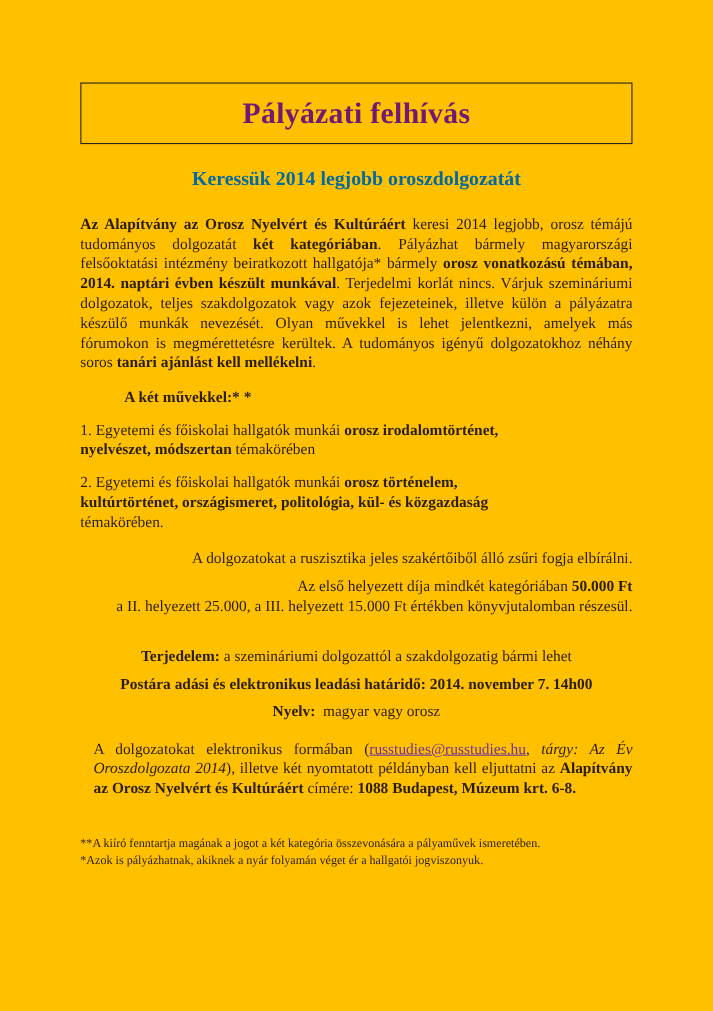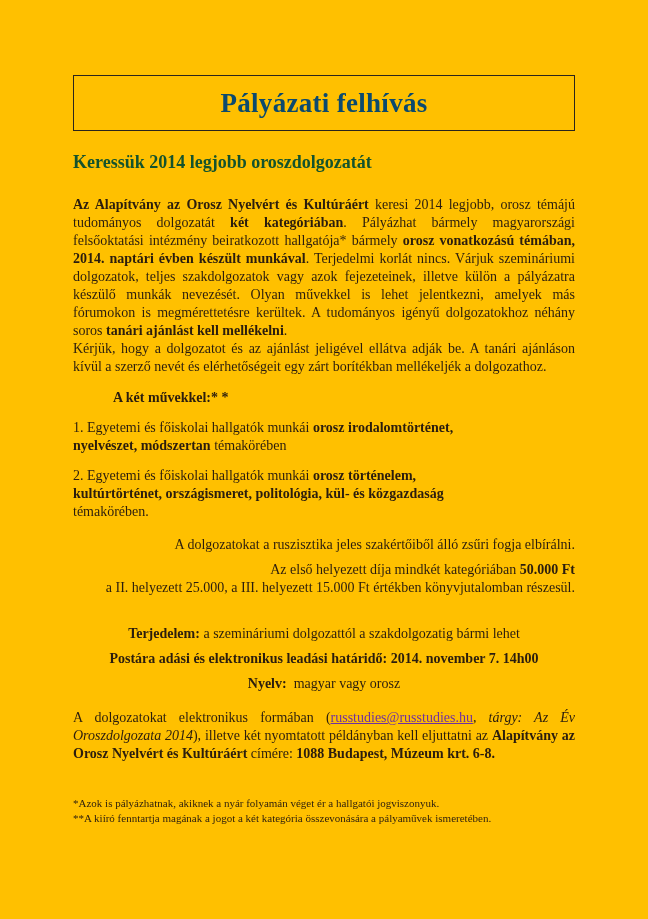--- a/index.html
+++ b/index.html
@@ -20,44 +20,44 @@
     left: 73px; top: 75px;
     width: 502px;
   }
   .title-box {
     border: 1px solid #2a241c;
     height: 54px;
     display: flex; align-items: center; justify-content: center;
   }
   .title {
     font-size: 27px; font-weight: bold;
-    color: #0c4a6e;
+    color: #701a75;
     letter-spacing: 0.3px;
   }
   .subtitle {
     margin-top: 21px;
-    text-align: left;
+    text-align: center;
     font-size: 18px; font-weight: bold;
-    color: #14532d;
+    color: #0369a1;
   }
   .body-text { font-size: 14px; line-height: 18px; }
   .just { text-align: justify; }
   .center { text-align: right; }
   .bold { font-weight: bold; }
   .italic { font-style: italic; }
   p { margin: 0; }
   .intro { margin-top: 23px; }
   .cat-heading { margin-top: 13px; margin-left: 40px; font-weight: bold; }
   .cat-item { margin-top: 12px; width: 420px; }
   .jury-line { margin-top: 15px; }
   .prize-line1 { margin-top: 7px; }
   .details { margin-top: 28px; }
   .details .detail-line { margin-bottom: 7px; text-align: center; }
   .pre { white-space: pre-wrap; }
-  .submission { margin-top: 16px; }
+  .submission { margin-top: 16px; margin-left: 12px; }
   .email-link {
     color: #7030A0;
     text-decoration: underline;
     cursor: pointer;
   }
   .footnotes {
     margin-top: 33px;
     font-size: 11px; line-height: 15px;
   }
 </style>
@@ -68,21 +68,20 @@
   <div class="content">
 
     <div class="title-box">
       <span class="title">Pályázati felhívás</span>
     </div>
 
     <div class="subtitle">Keressük 2014 legjobb oroszdolgozatát</div>
 
     <p class="body-text just intro"><span class="bold">Az Alapítvány az Orosz Nyelvért és Kultúráért</span><span> keresi 2014 legjobb, orosz témájú tudományos dolgozatát </span><span class="bold">két kategóriában</span><span>. Pályázhat bármely magyarországi felsőoktatási intézmény beiratkozott hallgatója* bármely </span><span class="bold">orosz vonatkozású témában, 2014. naptári évben készült munkával</span><span>. Terjedelmi korlát nincs. Várjuk szemináriumi dolgozatok, teljes szakdolgozatok vagy azok fejezeteinek, illetve külön a pályázatra készülő munkák nevezését. Olyan művekkel is lehet jelentkezni, amelyek más fórumokon is megmérettetésre kerültek. A tudományos igényű dolgozatokhoz néhány soros </span><span class="bold">tanári ajánlást kell mellékelni</span><span>.</span></p>
 
-    <p class="body-text just">Kérjük, hogy a dolgozatot és az ajánlást jeligével ellátva adják be. A tanári ajánláson kívül a szerző nevét és elérhetőségeit egy zárt borítékban mellékeljék a dolgozathoz.</p>
 
     <div class="body-text cat-heading">A két művekkel:* *</div>
 
     <div class="body-text cat-item"><span>1. Egyetemi és főiskolai hallgatók munkái </span><span class="bold">orosz irodalomtörténet, nyelvészet, módszertan</span><span> témakörében</span></div>
 
     <div class="body-text cat-item"><span>2. Egyetemi és főiskolai hallgatók munkái </span><span class="bold">orosz történelem, kultúrtörténet, országismeret, politológia, kül- és közgazdaság</span><span> témakörében.</span></div>
 
     <div class="body-text center jury-line">A dolgozatokat a ruszisztika jeles szakértőiből álló zsűri fogja elbírálni.</div>
 
     <div class="body-text center prize-line1"><span>Az első helyezett díja mindkét kategóriában </span><span class="bold">50.000 Ft</span></div>
@@ -90,18 +89,18 @@
 
     <div class="details">
       <p class="body-text detail-line"><span class="bold">Terjedelem:</span><span class="pre"> a szemináriumi dolgozattól a szakdolgozatig bármi lehet</span></p>
       <p class="body-text detail-line bold">Postára adási és elektronikus leadási határidő: 2014. november 7. 14h00</p>
       <p class="body-text detail-line"><span class="bold">Nyelv:</span><span class="pre">  magyar vagy orosz</span></p>
     </div>
 
     <p class="body-text just submission"><span>A dolgozatokat elektronikus formában (</span><a class="email-link">russtudies@russtudies.hu</a><span>, </span><span class="italic">tárgy: Az Év Oroszdolgozata 2014</span><span>), illetve két nyomtatott példányban kell eljuttatni az </span><span class="bold">Alapítvány az Orosz Nyelvért és Kultúráért</span><span> címére: </span><span class="bold">1088 Budapest, Múzeum krt. 6-8.</span></p>
 
     <div class="footnotes">
+      <div>**A kiíró fenntartja magának a jogot a két kategória összevonására a pályaművek ismeretében.</div>
       <div>*Azok is pályázhatnak, akiknek a nyár folyamán véget ér a hallgatói jogviszonyuk.</div>
-      <div>**A kiíró fenntartja magának a jogot a két kategória összevonására a pályaművek ismeretében.</div>
     </div>
 
   </div>
 </div>
 
 </body></html>

